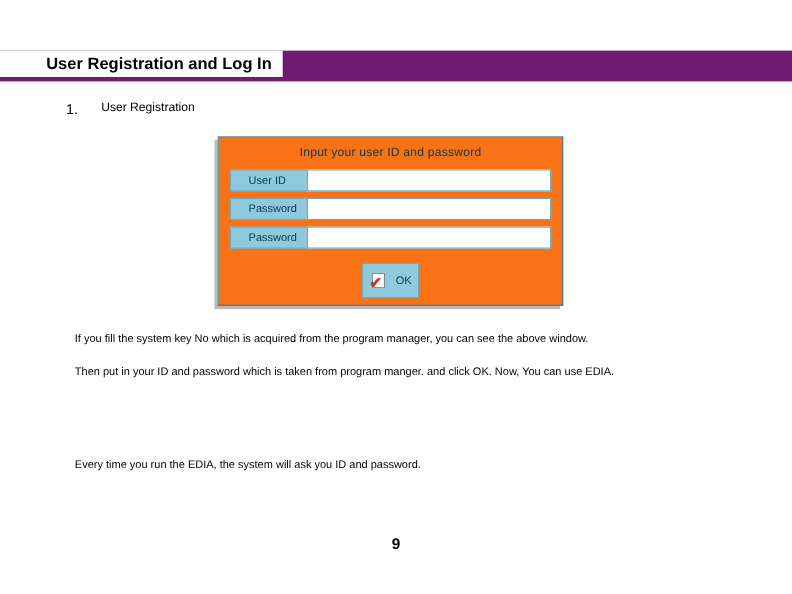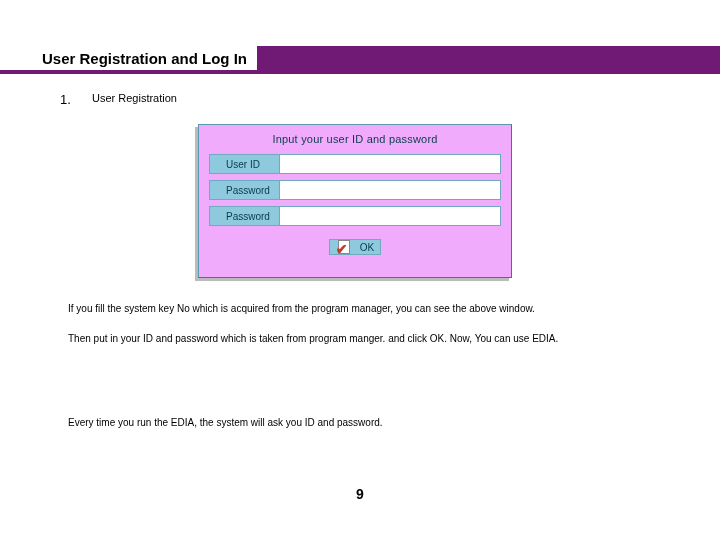--- a/index.html
+++ b/index.html
@@ -46,21 +46,21 @@
     left: 92px;
     top: 92px;
     font-size: 11px;
   }
   .dialog {
     position: absolute;
     left: 198px;
     top: 124px;
     width: 314px;
     height: 154px;
-    background: #f0abfc;
+    background: #f97316;
     border-top: 1px solid #5a9ab0;
     border-left: 1px solid #5a9ab0;
     border-right: 1px solid #3a7a90;
     border-bottom: 1px solid #3a7a90;
     box-shadow: -3px 3px 0 #bbb;
   }
   .dialog-caption {
     text-align: center;
     font-size: 11px;
     color: #0a3a4a;
@@ -95,21 +95,21 @@
     justify-content: center;
     gap: 30px;
     margin-top: 10px;
   }
   .dbtn {
     display: flex;
     align-items: center;
     gap: 6px;
     font-size: 10px;
     color: #0a3a4a;
-    height: 16px;
+    height: 32px;
     padding: 0 6px;
     border: 1px solid #6faac0;
     background: #8ec9de;
   }
   .ok-icon {
     width: 18px; height: 18px;
     display: inline-block;
     position: relative;
   }
   .ok-icon::before {

